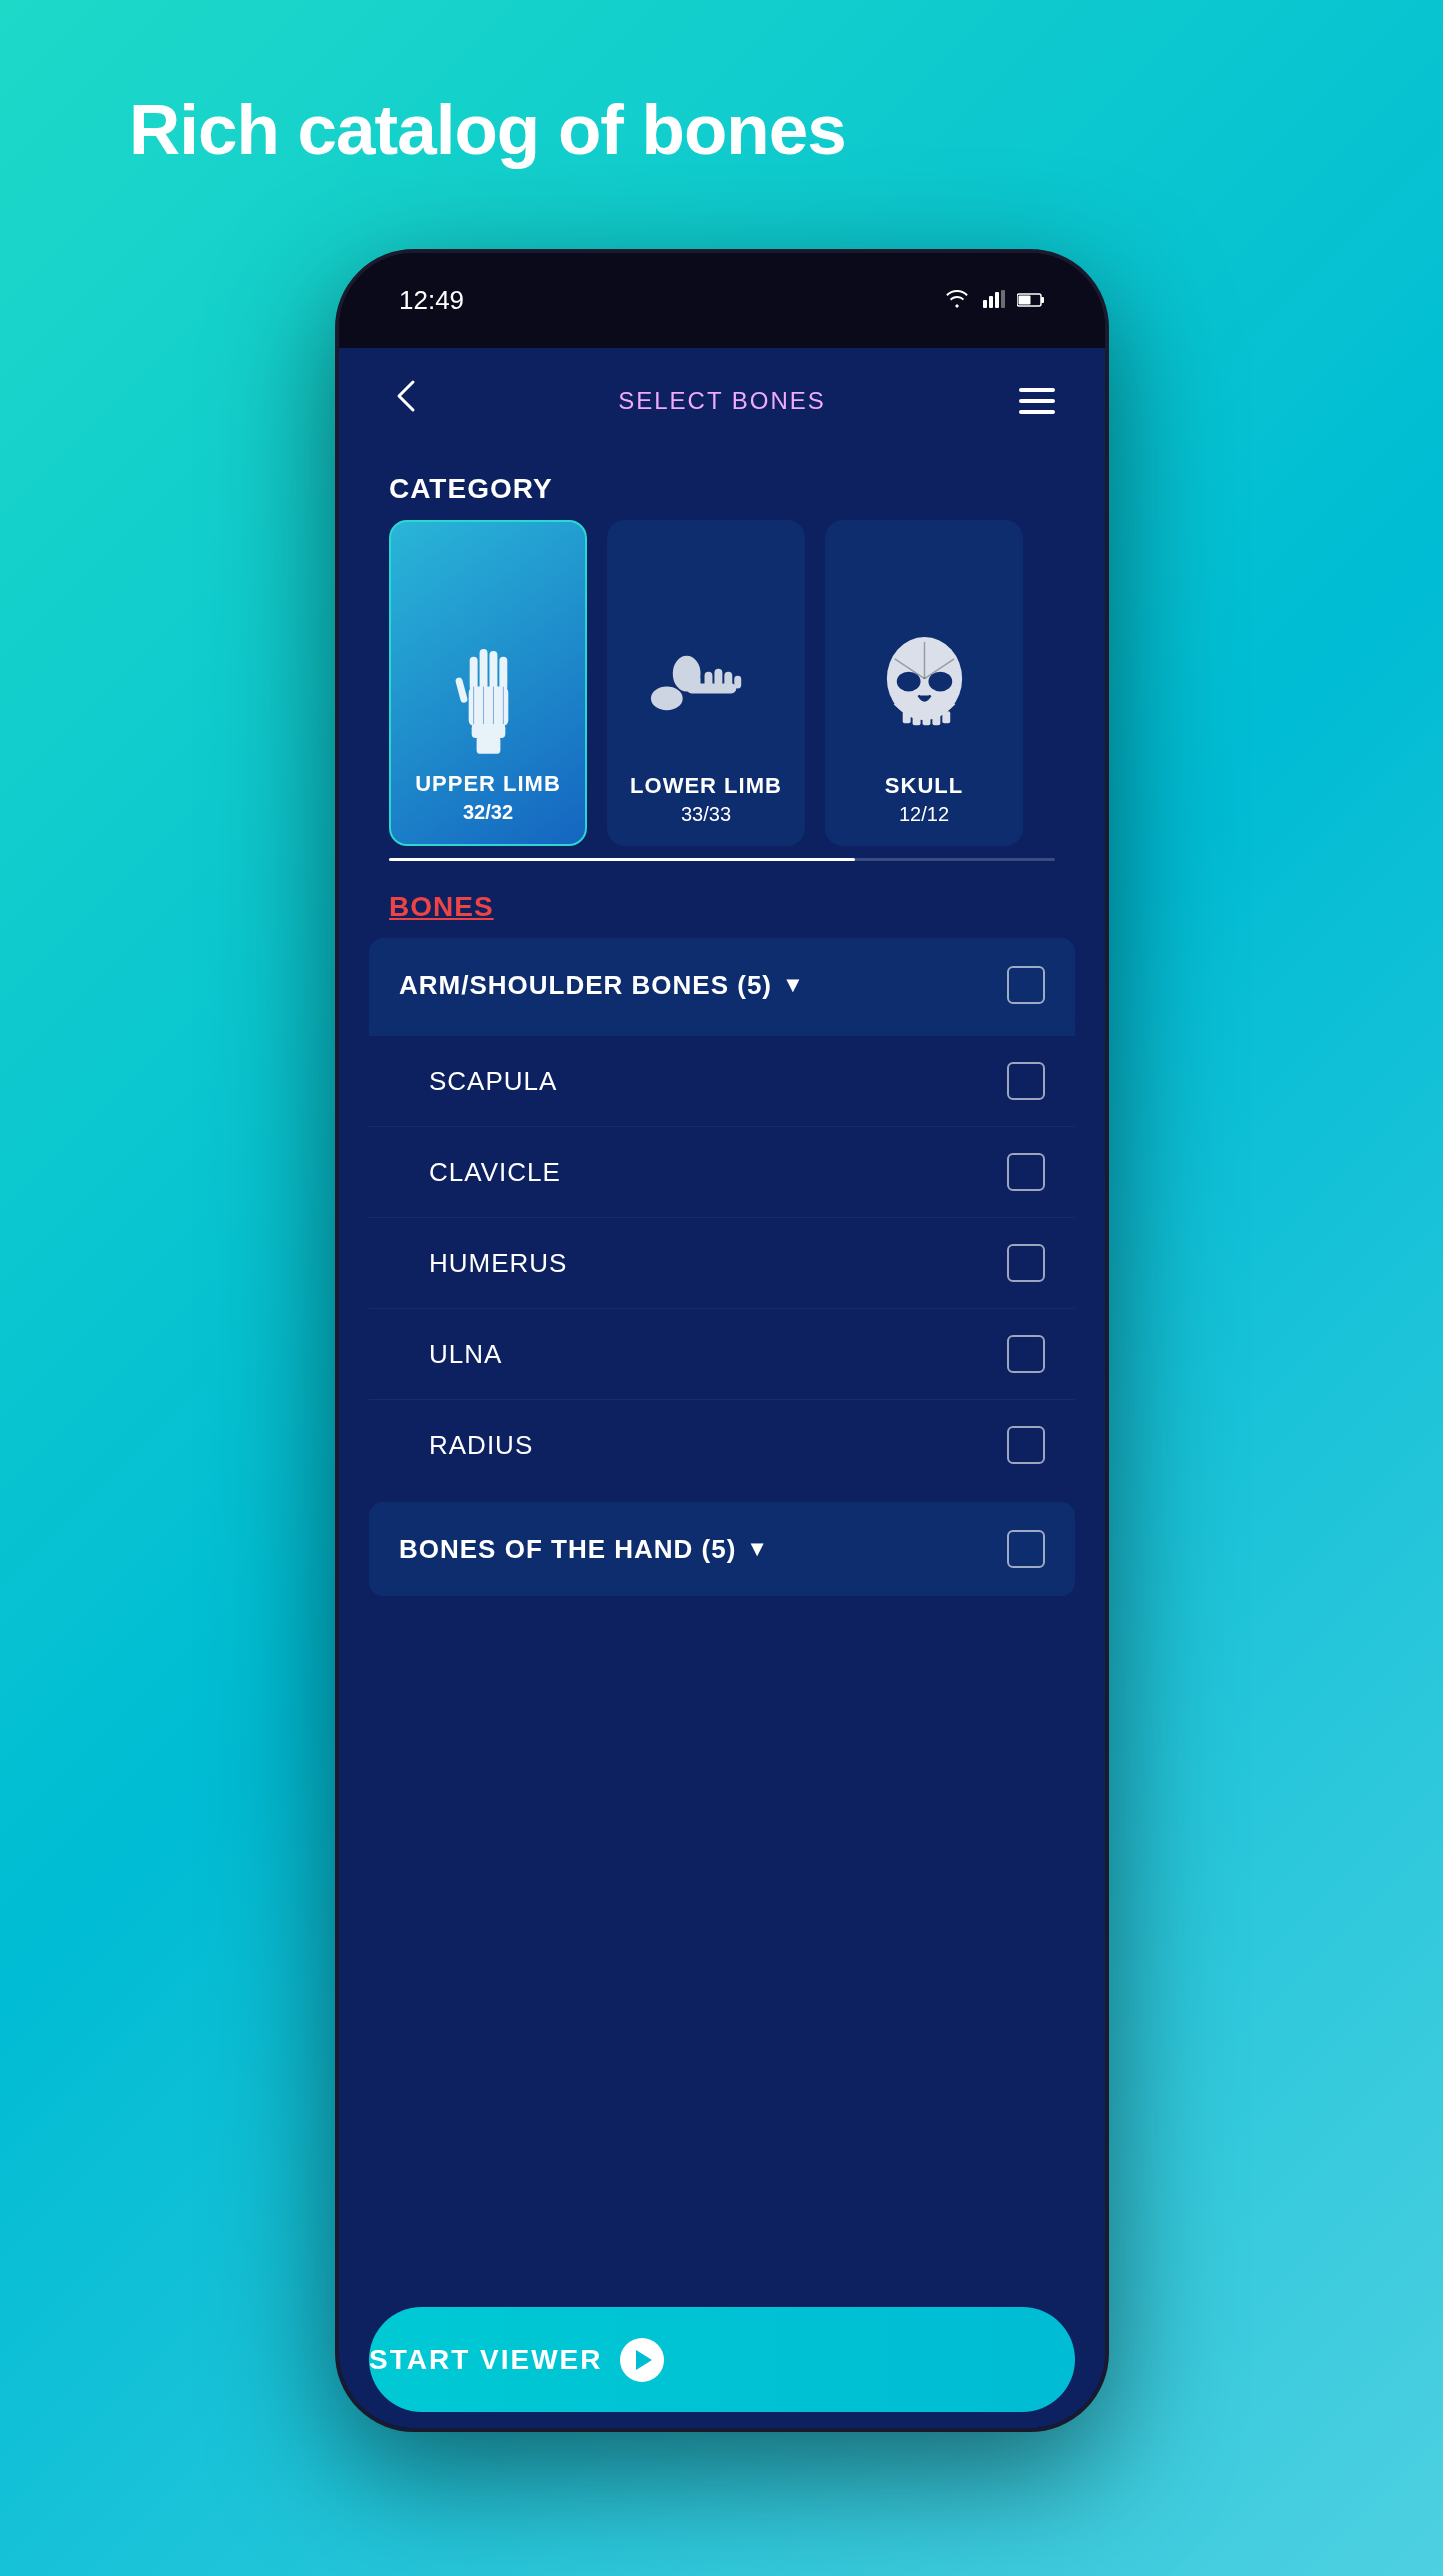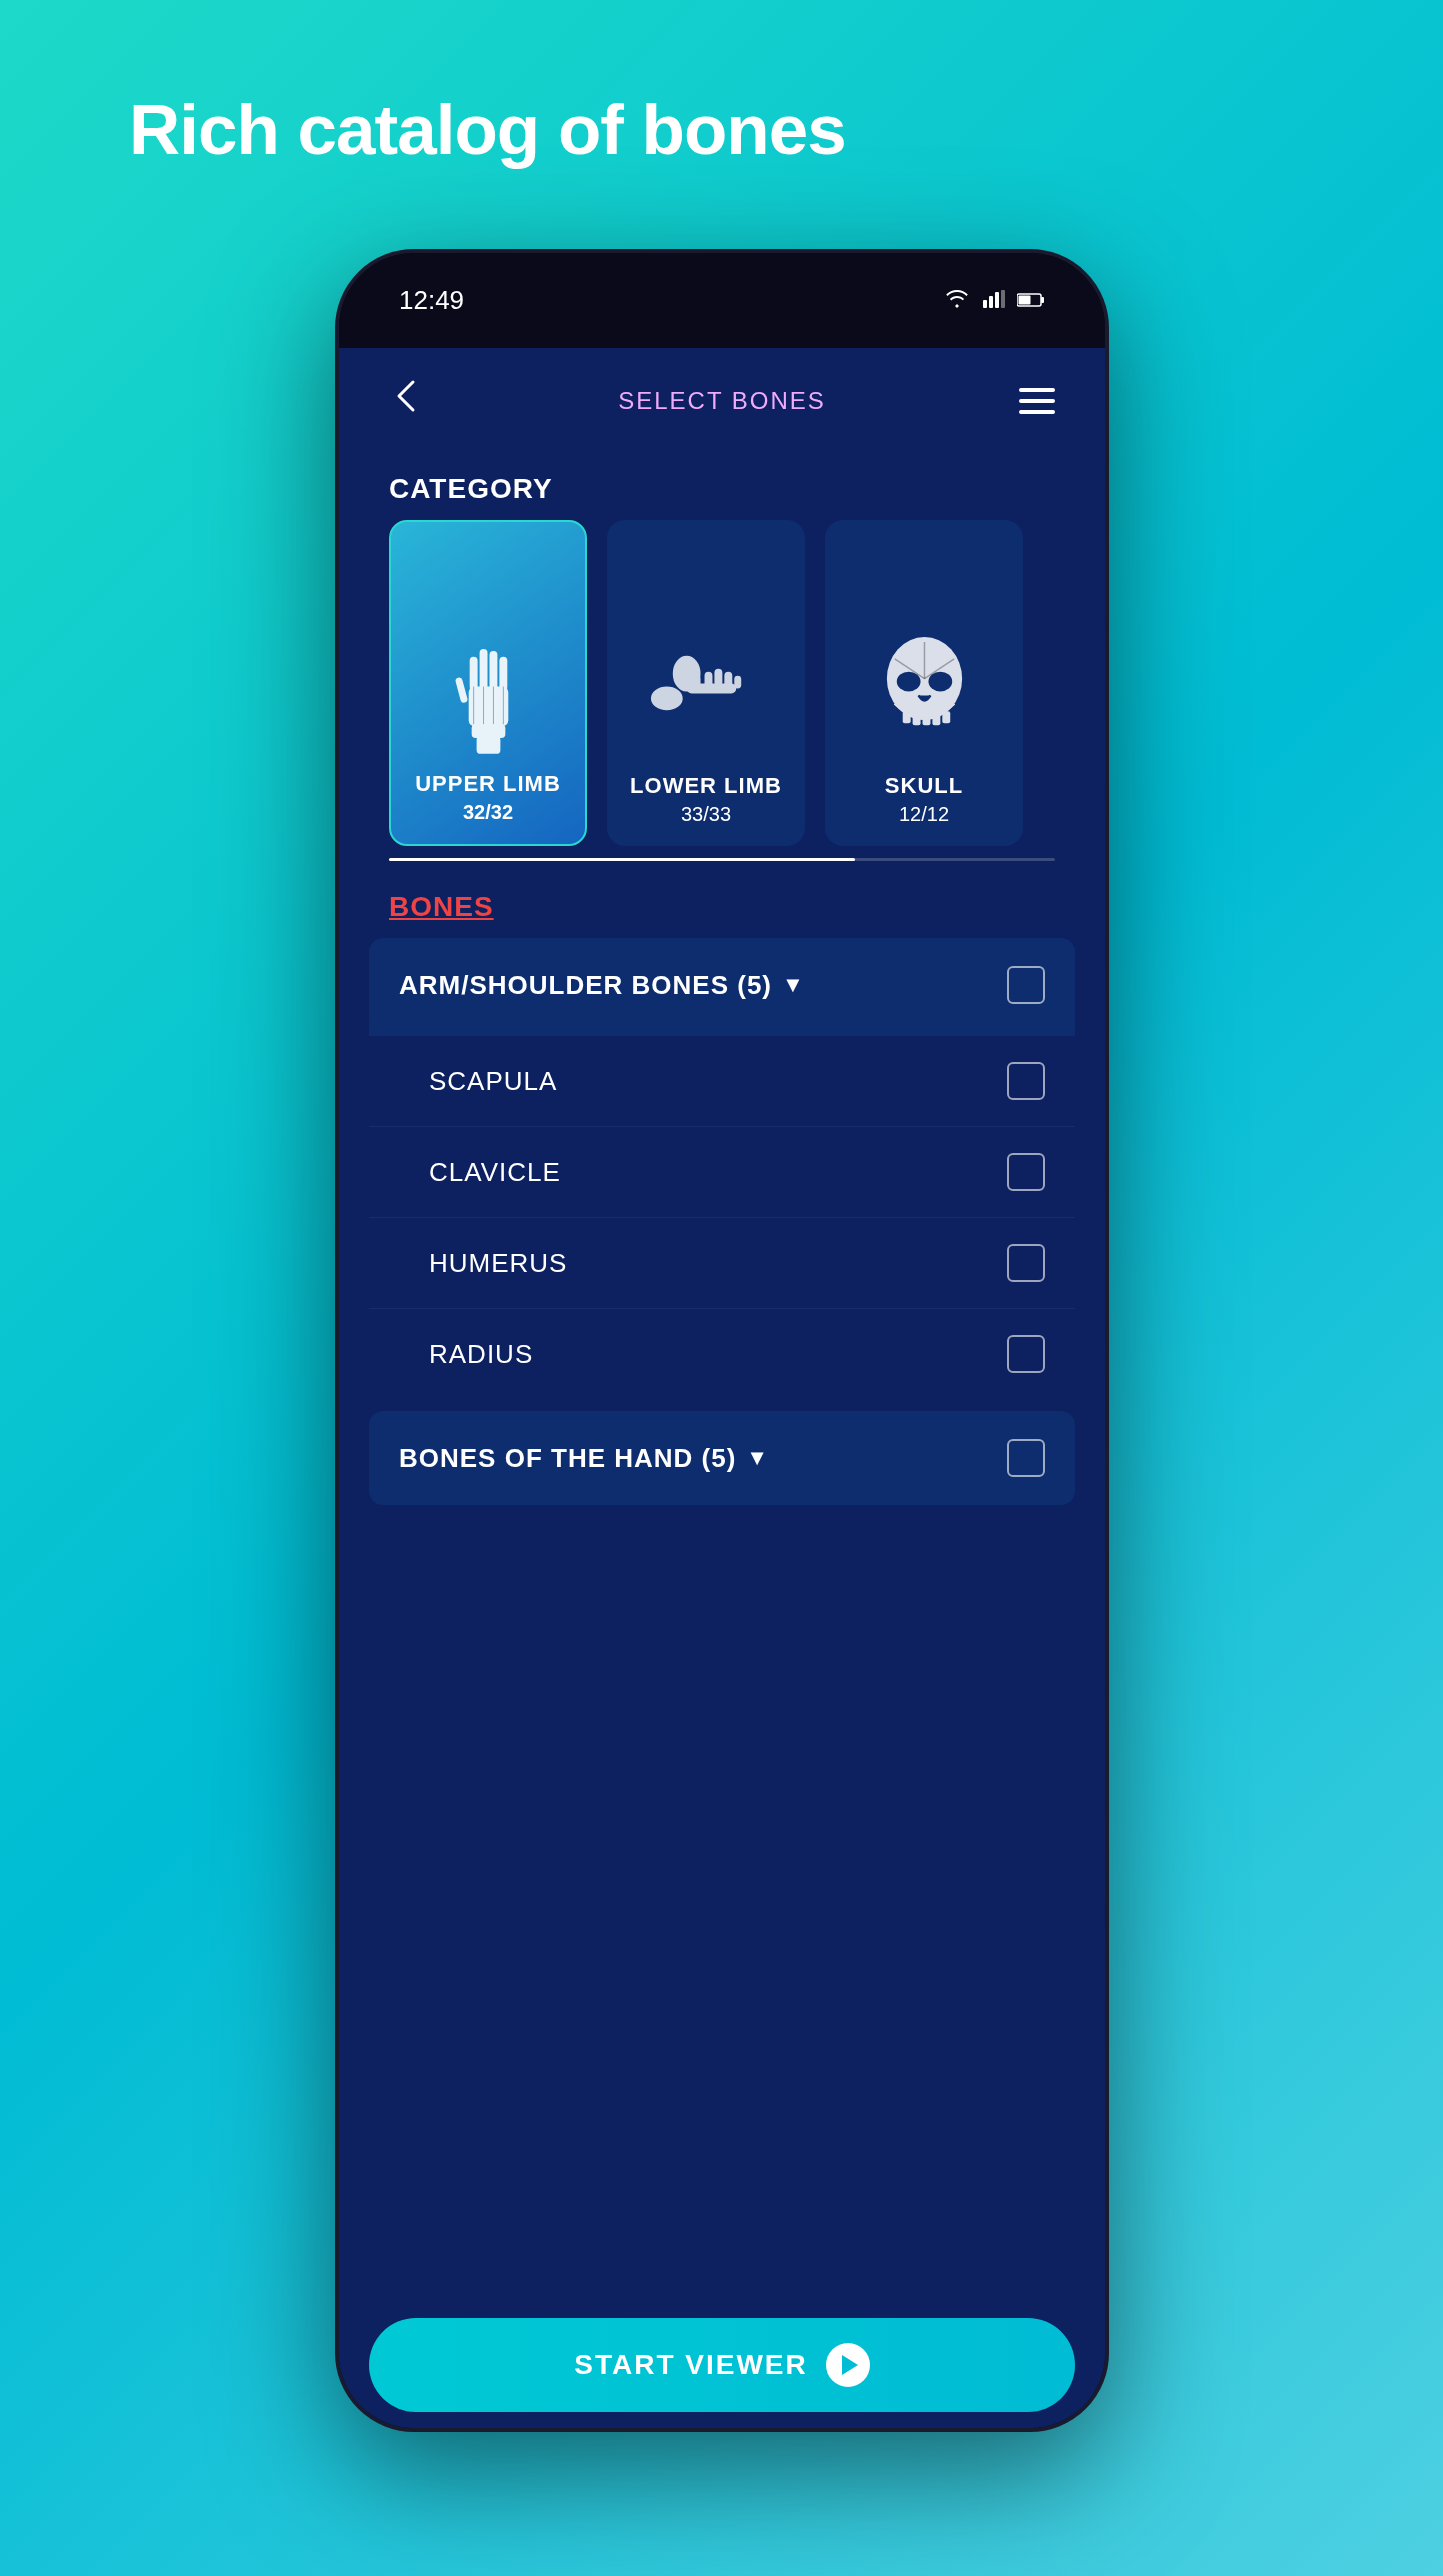--- a/index.html
+++ b/index.html
@@ -312,24 +312,23 @@
 
     
     .start-btn-container {
       padding: 20px 30px 40px 30px;
       background: #0d2060;
     }
 
     .start-btn {
       background: linear-gradient(90deg, #00c9d4, #00bcd4);
       border-radius: 60px;
-      height: 94px;
-      display: flex;
-      align-items: center;
-      justify-content: center;
+      height: 105px;
+      display: flex;
+      align-items: center;
       gap: 18px;
       cursor: pointer;
     }
 
     .start-btn-label {
       color: white;
       font-size: 28px;
       font-weight: 700;
       letter-spacing: 2px;
     }
@@ -527,20 +526,24 @@
         <div class="bone-item-row">
           <span class="bone-name">CLAVICLE</span>
           <div class="checkbox"></div>
         </div>
 
         <div class="bone-item-row">
           <span class="bone-name">HUMERUS</span>
           <div class="checkbox"></div>
         </div>
 
+        <div class="bone-item-row">
+          <span class="bone-name">ULNA</span>
+          <div class="checkbox"></div>
+        </div>
 
         <div class="bone-item-row">
           <span class="bone-name">RADIUS</span>
           <div class="checkbox"></div>
         </div>
       </div>
 
       <div class="bottom-group">
         <div class="group-row-left">
           <span class="group-name">BONES OF THE HAND (5)</span>

